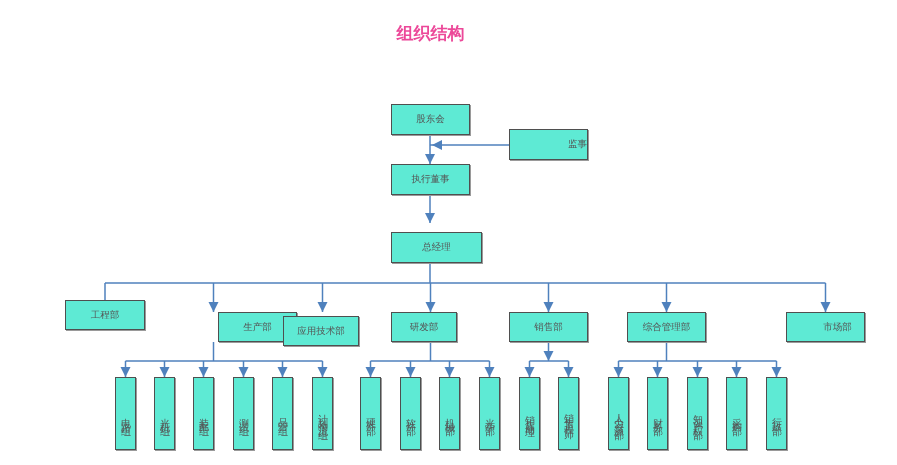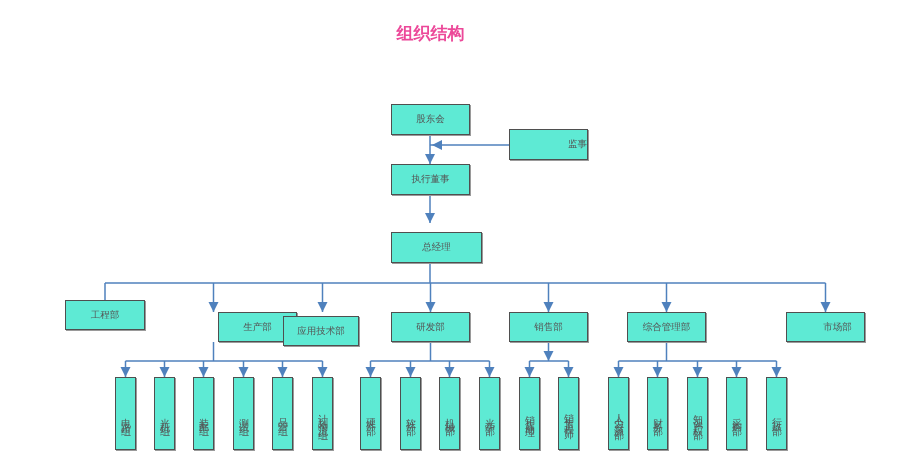--- a/index.html
+++ b/index.html
@@ -95,21 +95,21 @@
     </div>
     <div class="box" style="left: 65px; top: 300px; width: 80px; height: 30px;">
       <span>工程部</span>
     </div>
     <div class="box" style="left: 174px; top: 312px; width: 79px; height: 30px; margin-left: 44px;">
       <span>生产部</span>
     </div>
     <div class="box" style="left: 283px; top: 316px; width: 76px; height: 30px; align-items: center;">
       <span>应用技术部</span>
     </div>
-    <div class="box" style="left: 391px; top: 312px; width: 79px; height: 30px;">
+    <div class="box" style="left: 391px; top: 312px; width: 66px; height: 30px;">
       <span>研发部</span>
     </div>
     <div class="box" style="left: 509px; top: 312px; width: 79px; height: 30px;">
       <span>销售部</span>
     </div>
     <div class="box" style="left: 627px; top: 312px; width: 79px; height: 30px;">
       <span>综合管理部</span>
     </div>
     <div class="box" style="left: 786px; top: 312px; width: 79px; height: 30px; padding-left: 24px;">
       <span>市场部</span>

